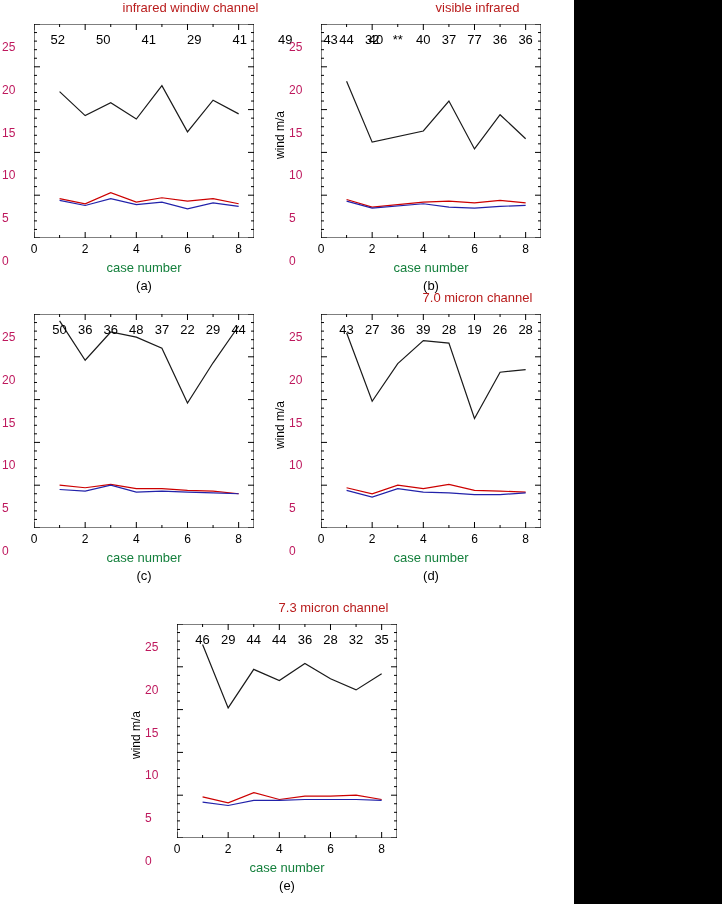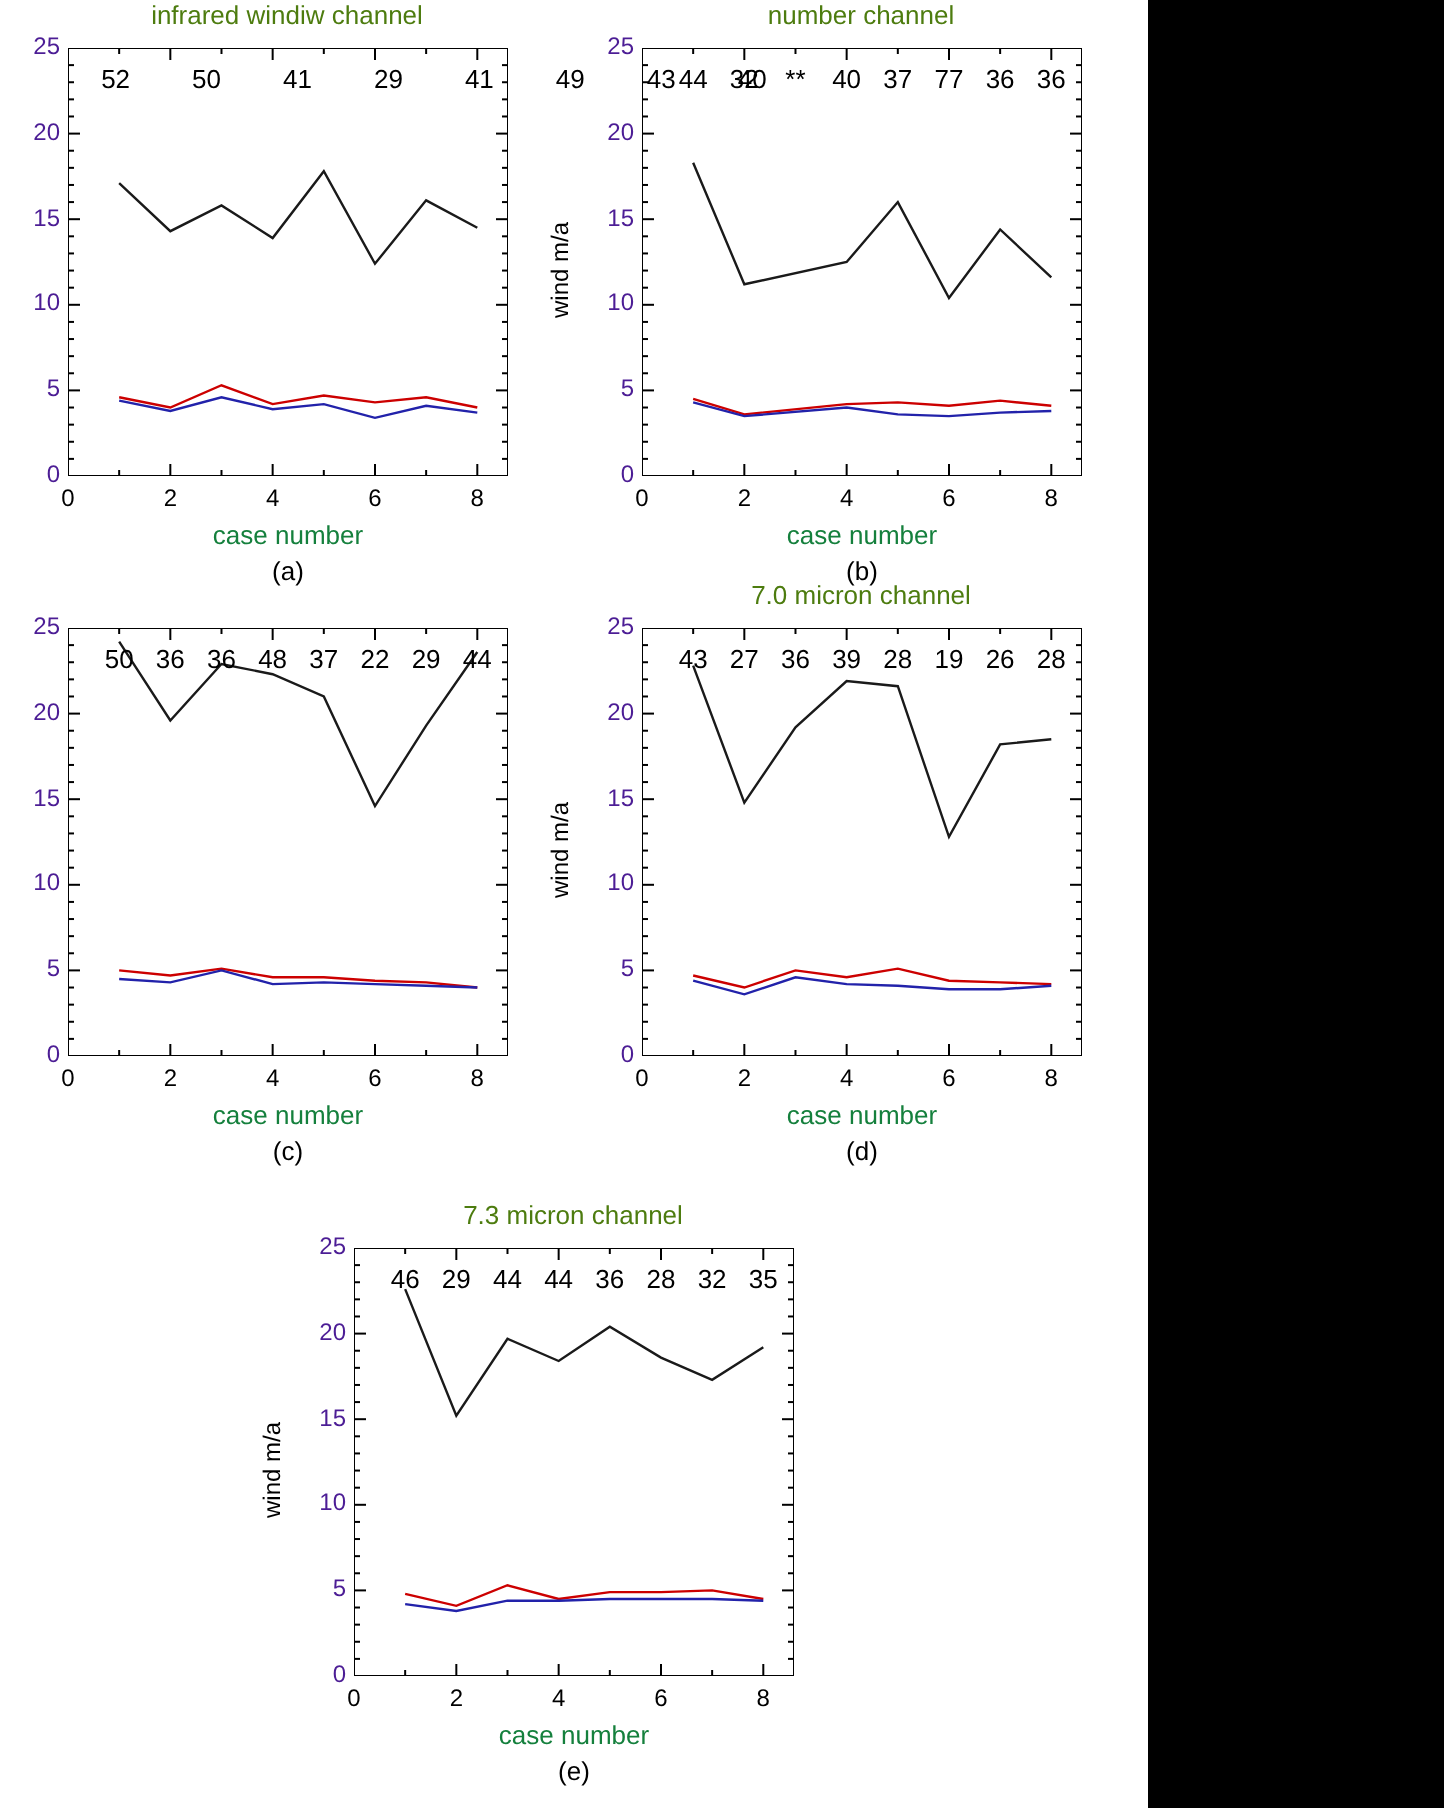--- a/index.html
+++ b/index.html
@@ -6,32 +6,32 @@
   body {
     width:722px; height:904px;
     background:#000;
     font-family:"Liberation Sans", sans-serif;
     overflow:hidden;
   }
   #page { position:absolute; left:0; top:0; width:574px; height:904px; background:#fff; }
   .panel { position:absolute; }
   .ptitle {
     position:absolute; left:0; top:0; width:100%;
-    text-align:center; font-size:13px; color:#4d7c0f; white-space:nowrap;
+    text-align:center; font-size:13px; color:#b91c1c; white-space:nowrap;padding-left:47px;
   }
   .plot { position:absolute; }
   .ylabel {
     position:absolute; font-size:12px; color:#000;
     transform-origin:0 0; transform:rotate(-90deg); white-space:nowrap;
   }
   .xlabel { position:absolute; font-size:13px; color:#15803d; text-align:center; white-space:nowrap; }
   .caption { position:absolute; font-size:13px; color:#000; text-align:center; white-space:nowrap; }
   .toplabels { position:absolute; display:flex; justify-content:space-between; }
   .toplabels span { font-size:13px; color:#000; text-align:center; width:18px; }
-  .tick-lbl-y { position:absolute; font-size:12px; color:#4c1d95; text-align:right; white-space:nowrap; }
+  .tick-lbl-y { position:absolute; font-size:12px; color:#be185d; text-align:left; white-space:nowrap;margin-top:24px; }
   .tick-lbl-x { position:absolute; font-size:12px; color:#000; text-align:center; white-space:nowrap; }
   svg { display:block; }
 </style>
 </head>
 <body>
 
 <div id="page">
 
   <div class="panel" style="left:0px; top:0px; width:287px; height:280px;">
     <div class="ptitle" style="top:0px;">infrared windiw channel</div>
@@ -136,21 +136,21 @@
         <span>41</span>
         <span>29</span>
         <span>41</span>
         <span>49</span>
         <span>43</span>
         <span>40</span>
       </div>
     </div>
 
   <div class="panel" style="left:287px; top:0px; width:287px; height:280px;">
-    <div class="ptitle" style="top:0px;">number channel</div>
+    <div class="ptitle" style="top:0px;">visible infrared</div>
     <div class="plot" id="plot-b" style="left:34px; top:24px; width:220px; height:214px;">
         <svg width="220" height="214">
           <line x1="0" y1="0" x2="0" y2="214" stroke="#000" stroke-width="1"></line>
           <line x1="0" y1="214" x2="220" y2="214" stroke="#000" stroke-width="1"></line>
           <line x1="0" y1="0" x2="220" y2="0" stroke="#000" stroke-width="1"></line>
           <line x1="220" y1="0" x2="220" y2="214" stroke="#000" stroke-width="1"></line>
           <line x1="0" y1="214" x2="6" y2="214" stroke="#000" stroke-width="1"></line>
           <line x1="220" y1="214" x2="214" y2="214" stroke="#000" stroke-width="1"></line>
           <line x1="0" y1="171.2" x2="6" y2="171.2" stroke="#000" stroke-width="1"></line>
           <line x1="220" y1="171.2" x2="214" y2="171.2" stroke="#000" stroke-width="1"></line>

